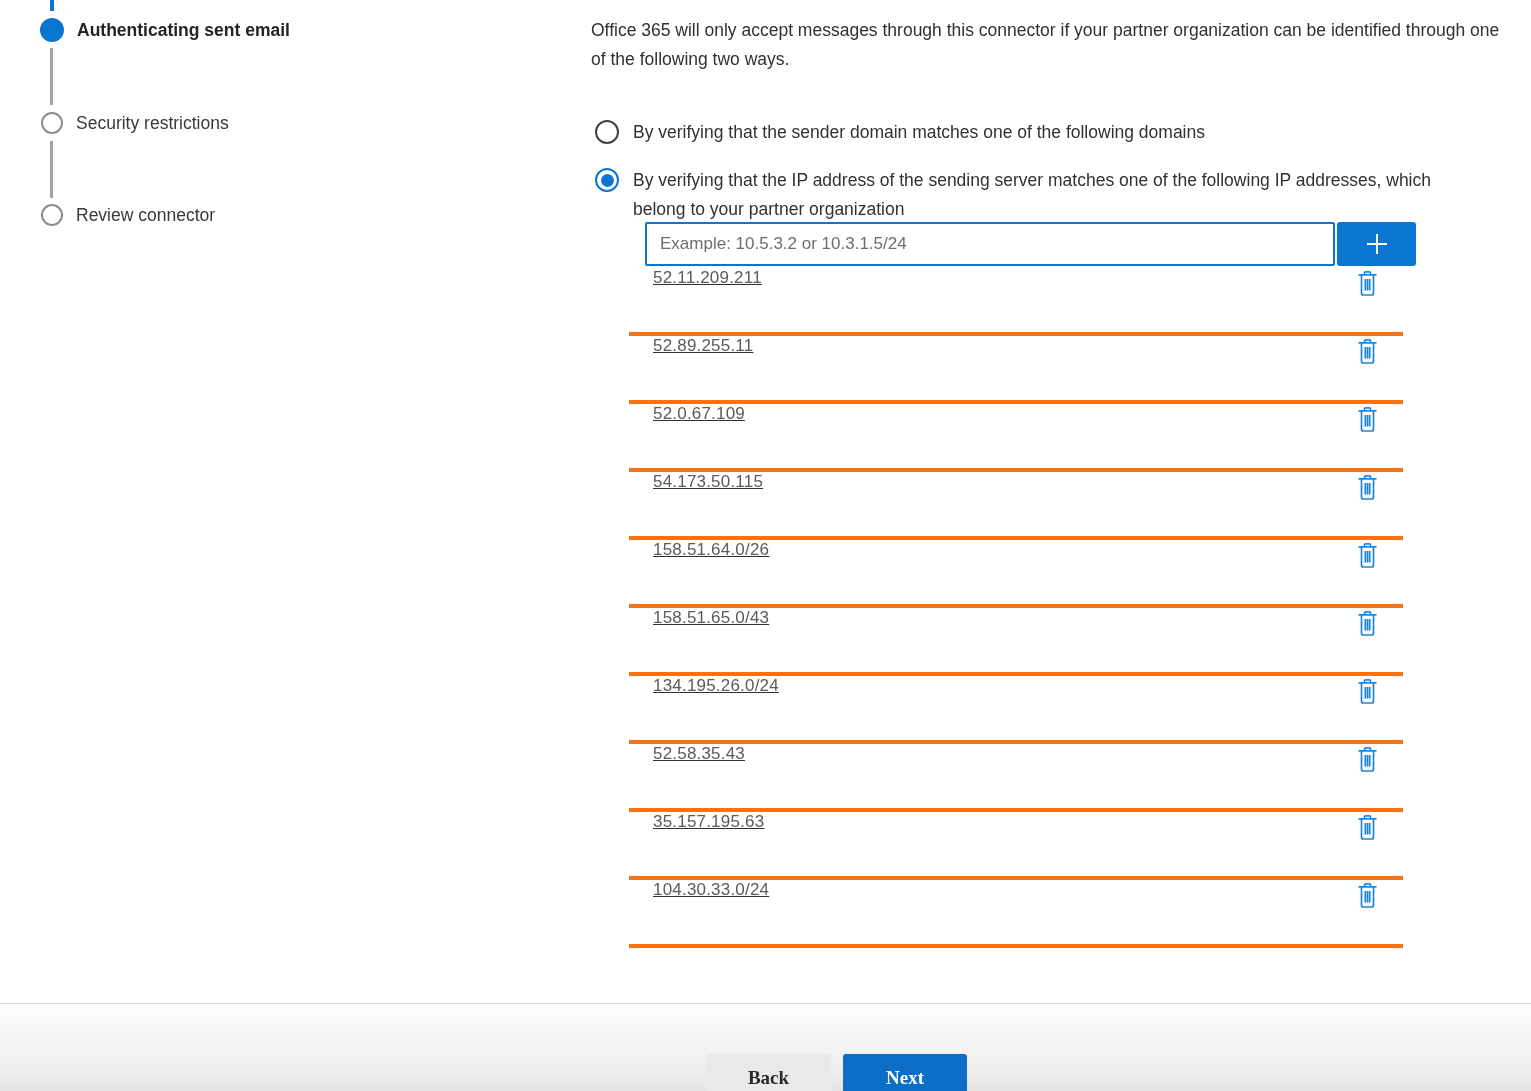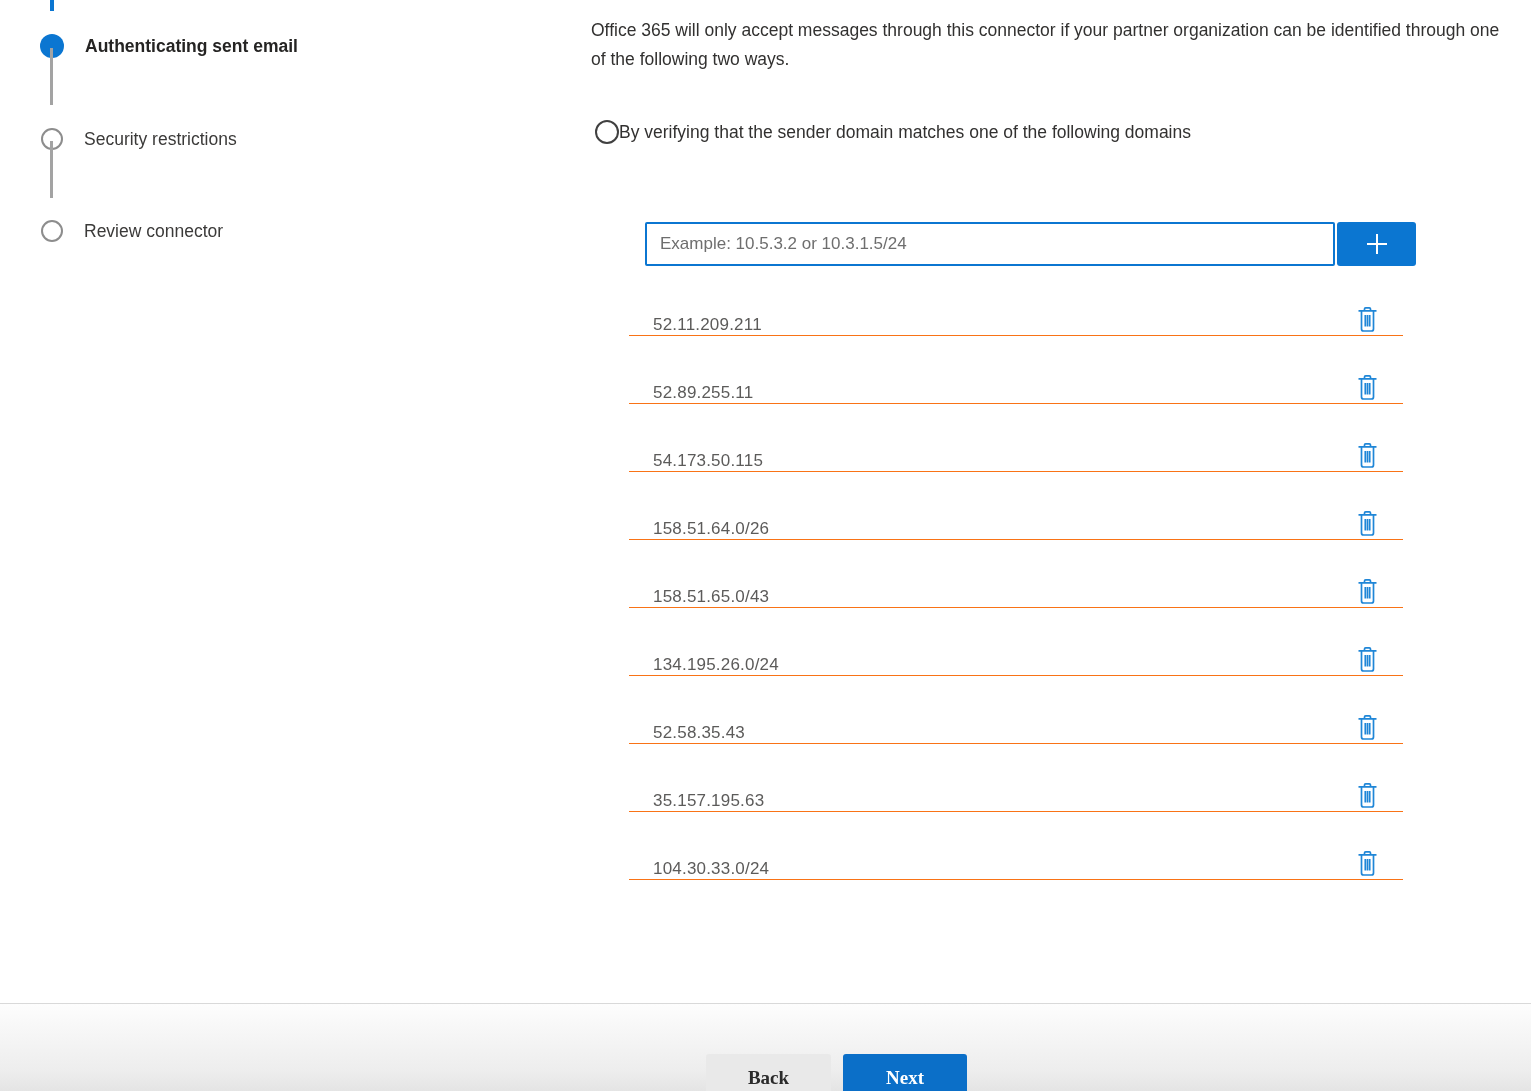--- a/index.html
+++ b/index.html
@@ -23,24 +23,23 @@
     position: absolute; left: 50px; top: 0;
     width: 4px; height: 11px; background: #0b76d1;
   }
   .connector {
     position: absolute; left: 50px; width: 3px; background: #a3a3a3;
   }
   .connector.c1 { top: 48px; height: 57px; }
   .connector.c2 { top: 141px; height: 57px; }
   .step {
     position: absolute; left: 40px;
-    display: flex; align-items: center; gap: 21px;
+    display: flex; align-items: center; gap: 13px;
     cursor: pointer; background: transparent; border: none;
     font-family: inherit;
-    margin-top: 16px;
   }
   .step.s1 { top: 18px; }
   .step.s2 { top: 112px; }
   .step.s3 { top: 204px; }
   .dot-filled {
     width: 24px; height: 24px; border-radius: 50%;
     background: #0b76d1; flex: none;
   }
   .dot-ring {
     width: 22px; height: 22px; border-radius: 50%;
@@ -52,21 +51,21 @@
 
   
   .main { position: absolute; left: 519px; top: 0; width: 984px; height: 1003px; background:#fff; }
   .intro {
     position: absolute; left: 72px; top: 16px; width: 920px;
     font-size: 17.5px; line-height: 29px; color: #323130;
   }
 
   .radio-row {
     position: absolute; left: 76px;
-    display: flex; align-items: flex-start; gap: 0; cursor: pointer;
+    display: flex; align-items: flex-start; gap: 14px; cursor: pointer;
   }
   .radio-row.r1 { top: 118px; }
   .radio-row.r2 { top: 166px; }
   .radio {
     width: 24px; height: 24px; border-radius: 50%;
     border: 2px solid #404040; background: #fff; flex: none;
     display: flex; align-items: center; justify-content: center;
     margin-top: 2px;
   }
   .radio.selected { border-color: #0b76d1; }
@@ -91,24 +90,25 @@
     background: #0b76d1; border: none; border-radius: 3px;
     display: flex; align-items: center; justify-content: center;
     cursor: pointer;
   }
 
   .ip-list {
     position: absolute; left: 110px; top: 268px;
     width: 774px; height: 735px; overflow: hidden;
   }
   .ip-row {
-    height: 68px; display: flex; align-items: flex-end;
+    height: 68px; display: flex; align-items: flex-start;
     justify-content: space-between;
-    border-bottom: 1px solid #f97316;
+    border-bottom: 4px solid #f97316;
     padding: 0 22px 0 24px;
+    text-decoration: underline;
   }
   .ip-text { font-size: 17px; color: #5c5b5a; letter-spacing: 0.2px; }
   .trash-btn {
     background: none; border: none; cursor: pointer; padding: 2px;
     display: flex; align-items: center; justify-content: center;
   }
 
   
   .footer {
     position: absolute; left: 0; top: 1003px;
@@ -154,20 +154,26 @@
 
 <div class="main">
 
   <p class="intro">Office 365 will only accept messages through this connector if your partner organization can be identified through one of the following two ways.</p>
 
   <label class="radio-row r1">
     <span class="radio"></span>
     <span class="radio-label">By verifying that the sender domain matches one of the following domains</span>
   </label>
 
+  <label class="radio-row r2">
+    <span class="radio selected">
+        <span class="radio-dot"></span>
+      </span>
+    <span class="radio-label">By verifying that the IP address of the sending server matches one of the following IP addresses, which belong to your partner organization</span>
+  </label>
 
   <div class="ip-entry-row">
     <input class="ip-input" type="text" placeholder="Example: 10.5.3.2 or 10.3.1.5/24" style="">
     <button class="add-btn">
       <svg width="32" height="32" viewBox="0 0 32 32">
         <path d="M16 6 V26 M6 16 H26" stroke="#ffffff" stroke-width="2" fill="none"></path>
       </svg>
     </button>
   </div>
 
@@ -183,20 +189,28 @@
     </div>
     <div class="ip-row">
       <span class="ip-text">52.89.255.11</span>
       <button class="trash-btn">
           <svg width="23" height="27" viewBox="0 0 23 27">
             <path d="M8.5 4.5 V3 a1.2 1.2 0 0 1 1.2-1.2 h3.6 a1.2 1.2 0 0 1 1.2 1.2 V4.5 M2.5 4.8 H20.5 M5.5 4.8 V23 a2 2 0 0 0 2 2 h8 a2 2 0 0 0 2-2 V4.8 M9.3 9 V20.5 M11.5 9 V20.5 M13.7 9 V20.5" stroke="#1f86d7" stroke-width="1.7" fill="none"></path>
           </svg>
         </button>
     </div>
     <div class="ip-row">
+      <span class="ip-text">52.0.67.109</span>
+      <button class="trash-btn">
+          <svg width="23" height="27" viewBox="0 0 23 27">
+            <path d="M8.5 4.5 V3 a1.2 1.2 0 0 1 1.2-1.2 h3.6 a1.2 1.2 0 0 1 1.2 1.2 V4.5 M2.5 4.8 H20.5 M5.5 4.8 V23 a2 2 0 0 0 2 2 h8 a2 2 0 0 0 2-2 V4.8 M9.3 9 V20.5 M11.5 9 V20.5 M13.7 9 V20.5" stroke="#1f86d7" stroke-width="1.7" fill="none"></path>
+          </svg>
+        </button>
+    </div>
+    <div class="ip-row">
       <span class="ip-text">54.173.50.115</span>
       <button class="trash-btn">
           <svg width="23" height="27" viewBox="0 0 23 27">
             <path d="M8.5 4.5 V3 a1.2 1.2 0 0 1 1.2-1.2 h3.6 a1.2 1.2 0 0 1 1.2 1.2 V4.5 M2.5 4.8 H20.5 M5.5 4.8 V23 a2 2 0 0 0 2 2 h8 a2 2 0 0 0 2-2 V4.8 M9.3 9 V20.5 M11.5 9 V20.5 M13.7 9 V20.5" stroke="#1f86d7" stroke-width="1.7" fill="none"></path>
           </svg>
         </button>
     </div>
     <div class="ip-row">
       <span class="ip-text">158.51.64.0/26</span>
       <button class="trash-btn">

